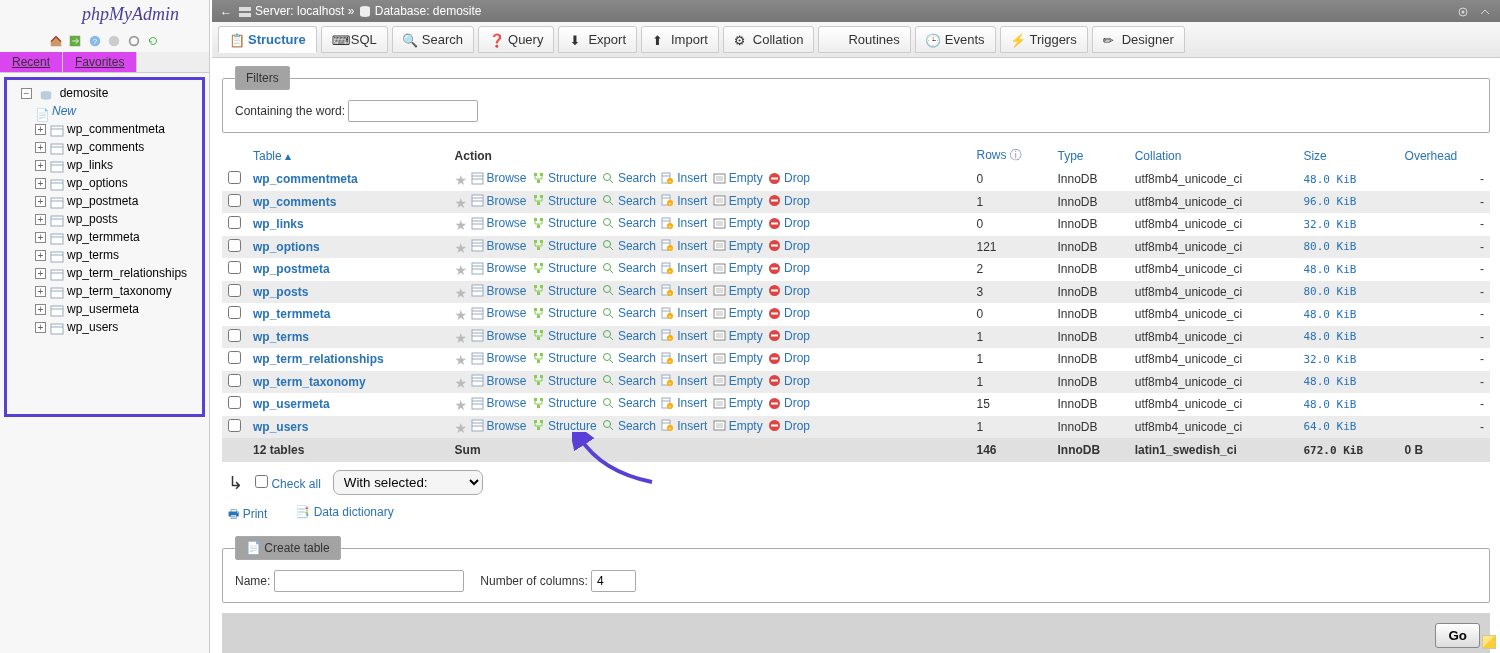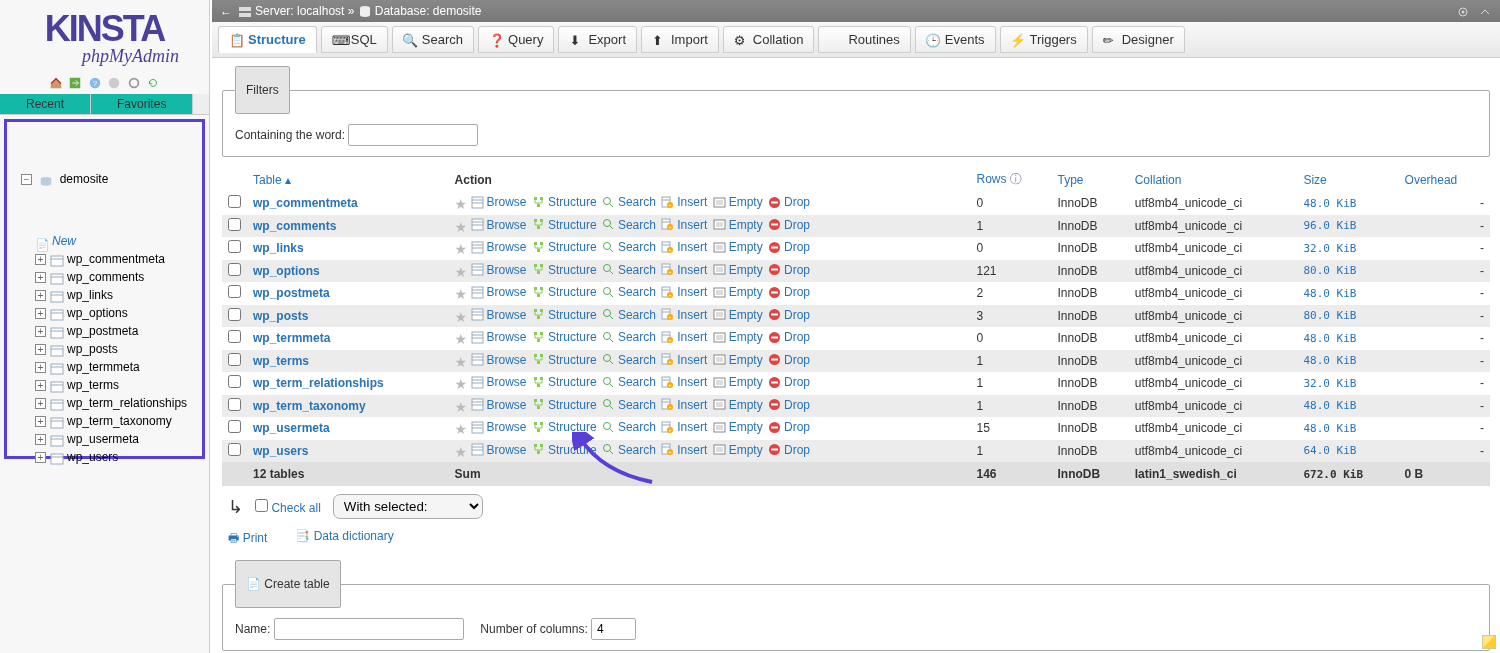--- a/index.html
+++ b/index.html
@@ -6,44 +6,44 @@
 body { font-family: sans-serif; font-size: 12px; color: #333; background: #fff; width: 1500px; height: 653px; overflow: hidden; }
 a { color: #2973b7; text-decoration: none; }
 
 #sidebar { position: absolute; left: 0; top: 0; width: 210px; height: 653px; background: #f7f7f7; border-right: 1px solid #ccc; overflow: hidden; }
 .logo-area { text-align: center; padding: 8px 0 4px 0; }
 .logo { font-family: Arial, sans-serif; font-size: 36px; font-weight: 900; letter-spacing: -2px; color: #4a3f9a; }
 .logo-sub { font-family: serif; font-style: italic; font-size: 18px; color: #4a3f9a; text-align: right; padding-right: 30px; margin-top: -4px; }
 .quick-icons { text-align: center; padding: 4px 0; }
 .qi { display: inline-block; width: 14px; height: 14px; margin: 0 1px; vertical-align: middle; }
 .sidebar-tabs { display: flex; border-bottom: 1px solid #ccc; background: #eee; font-size: 12px; }
-.sidebar-tab { padding: 3px 26px; border-right: 1px solid #ccc; background: #14b8a6; cursor: pointer; }
+.sidebar-tab { padding: 3px 12px; border-right: 1px solid #ccc; background: #d946ef; cursor: pointer; text-decoration: underline; }
 .tree-wrap { border: 3px solid #5a3fd6; margin: 4px; padding: 4px 0; height: 340px; }
-.tree ul { list-style: none; padding-left: 14px; margin-top: 44px; }
+.tree ul { list-style: none; padding-left: 14px; }
 .tree li { line-height: 18px; white-space: nowrap; }
 .tree-toggle { display: inline-block; width: 11px; height: 11px; border: 1px solid #888; background: #fff; text-align: center; line-height: 9px; font-size: 10px; color: #666; margin-right: 4px; vertical-align: middle; cursor: pointer; }
 .tree-icon { display: inline-block; width: 14px; height: 12px; margin-right: 3px; vertical-align: middle; }
 .tree-label { cursor: pointer; color: #000; }
 .tree-new { color: #2973b7; font-style: italic; }
 
 #main { position: absolute; left: 212px; top: 0; right: 0; height: 653px; overflow: auto; }
 .breadcrumb { background: linear-gradient(#888, #777); color: #fff; height: 22px; line-height: 22px; padding: 0 8px; font-size: 12px; display: flex; align-items: center; }
 .breadcrumb .bc-icon { display: inline-block; width: 14px; height: 14px; margin-right: 3px; vertical-align: middle; }
 .breadcrumb a { color: #fff; }
 .bc-right { margin-left: auto; display: flex; gap: 8px; }
 .bc-gear { width: 14px; height: 14px; opacity: .8; }
 
 .topmenu { display: flex; background: linear-gradient(#f8f8f8, #e8e8e8); border-bottom: 1px solid #ccc; padding: 4px 6px; gap: 4px; }
 .topmenu-tab { display: flex; align-items: center; gap: 5px; padding: 5px 10px; border: 1px solid #ccc; background: linear-gradient(#fff,#eee); border-radius: 3px 3px 0 0; cursor: pointer; font-size: 13px; }
 .topmenu-tab.active { background: #fff; border-bottom-color: #fff; font-weight: bold; color: #2973b7; }
 .tm-icon { width: 14px; height: 14px; }
 
 .content { padding: 8px 10px; }
 fieldset { border: 1px solid #aaa; padding: 10px 12px; margin-bottom: 10px; border-radius: 2px; }
-legend { padding: 16px 10px; background: #e5e5e5; border: 1px solid #aaa; border-radius: 2px; font-size: 12px; }
+legend { padding: 4px 10px; background: #a3a3a3; border: 1px solid #aaa; border-radius: 2px; font-size: 12px; }
 input[type=text] { border: 1px solid #aaa; padding: 3px 5px; font-size: 12px; border-radius: 2px; }
 
 table.data { width: 100%; border-collapse: collapse; font-size: 12px; }
 table.data th { text-align: left; padding: 4px 6px; color: #2973b7; font-weight: normal; cursor: pointer; }
 table.data th.num, table.data td.num { text-align: left; }
 table.data td { padding: 3px 6px; vertical-align: middle; }
 table.data tr.odd { background: #fff; }
 table.data tr.even { background: #ececec; }
 table.data tr.sum td { background: #e0e0e0; font-weight: bold; padding: 5px 6px; }
 .tbl-name { font-weight: bold; color: #2973b7; }
@@ -63,21 +63,20 @@
 
 .annotate-arrow { position: absolute; left: 360px; top: 432px; pointer-events: none; }
 
 .corner-flag { position: absolute; right: 4px; bottom: 4px; width: 14px; height: 14px; background: linear-gradient(135deg, #ffe680 50%, #ffcc33 50%); border: 1px solid #cc9; }
 </style>
 </head>
 <body>
 
 <div id="sidebar">
   <div class="logo-area">
-    <div class="logo">KINSTA</div>
     <div class="logo-sub">phpMyAdmin</div>
   </div>
   <div class="quick-icons">
     <span class="qi"><svg viewBox="0 0 16 16">
           <path fill="#c96" d="M2 8 8 2l6 6v6H2z"></path>
           <path fill="#a33" d="M2 8 8 2l6 6-1 1-5-5-5 5z"></path>
         </svg></span>
     <span class="qi"><svg viewBox="0 0 16 16">
           <rect x="2" y="2" width="12" height="12" fill="#6a4"></rect>
           <path d="M5 8h6M9 5l3 3-3 3" stroke="#fff" fill="none"></path>

